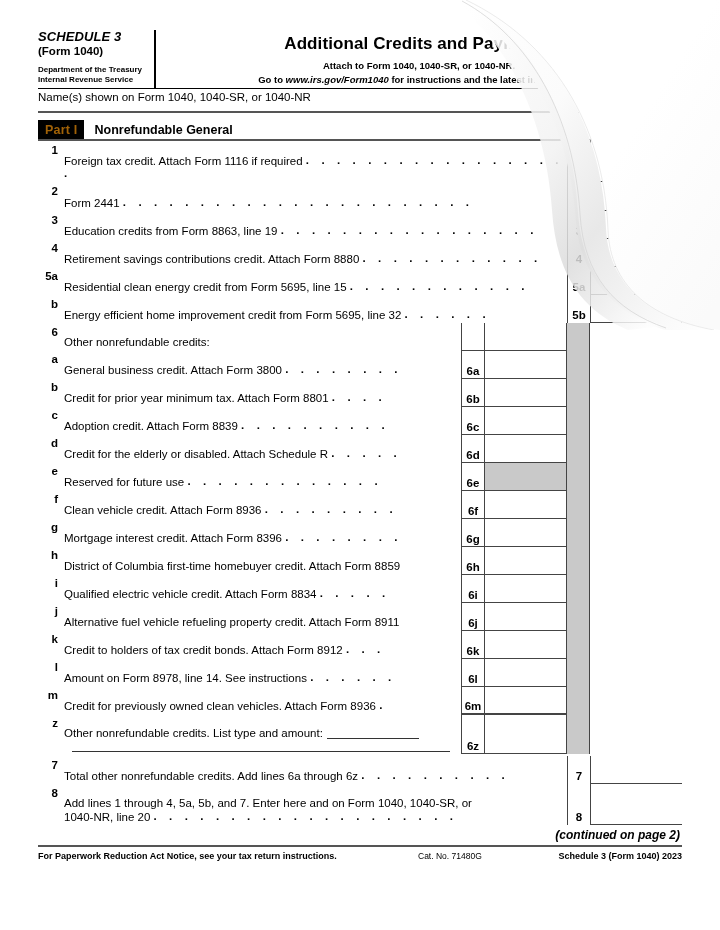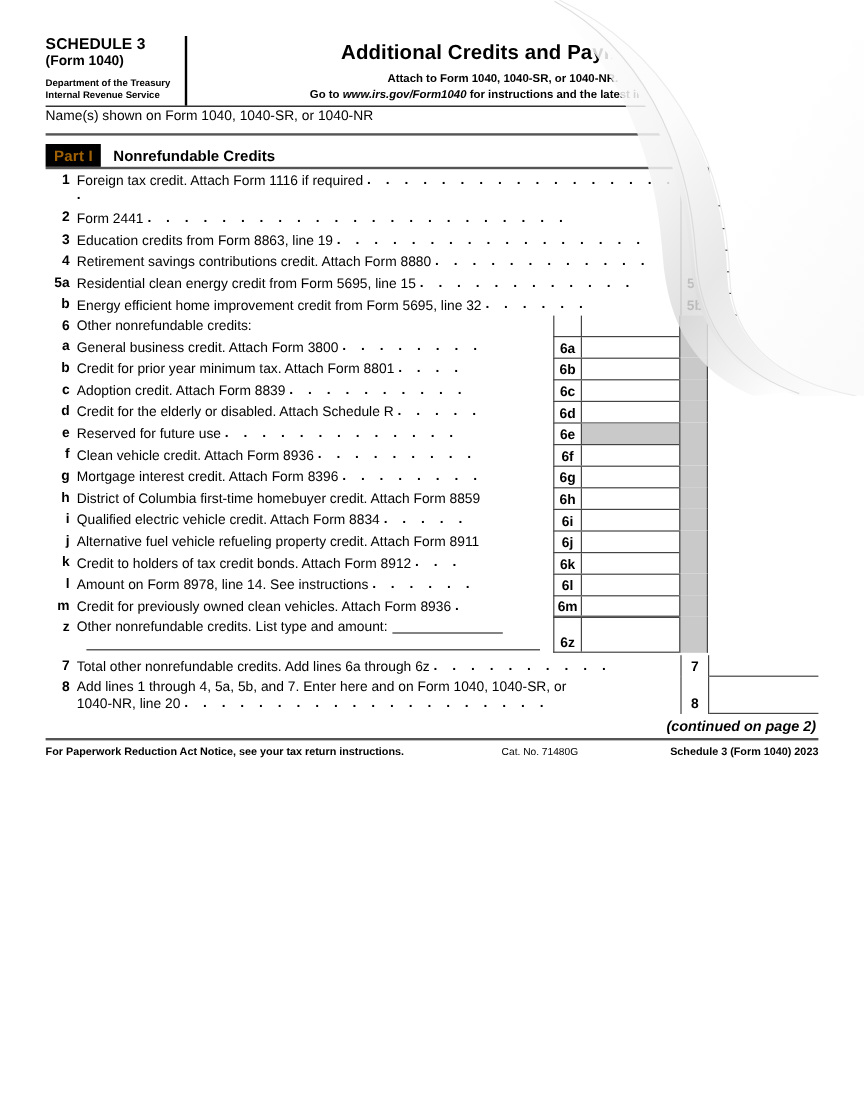--- a/index.html
+++ b/index.html
@@ -42,20 +42,21 @@
     width: 118px;
     border-right: 2px solid #000;
     padding-right: 6px;
     box-sizing: border-box;
   }
   .sched-title {
     font-size: 13px;
     font-weight: bold;
     line-height: 14px;
     letter-spacing: .1px;
+    font-style: italic;
   }
   .sched-sub {
     font-size: 11.5px;
     font-weight: bold;
     line-height: 14px;
   }
   .dept {
     margin-top: 7px;
     font-size: 8px;
     line-height: 9.5px;
@@ -137,20 +138,21 @@
   }
   .rn.sub { font-size: 11.5px; }
 
   .rtext {
     flex: 1;
     font-size: 11.5px;
     padding-top: 3px;
     padding-bottom: 2px;
     position: relative;
     min-width: 0;
+    margin-top: 10px;
   }
   .dots {
     letter-spacing: 4.6px;
     font-weight: bold;
     font-size: 11.5px;
     vertical-align: 1px;
   }
   .justify {
     text-align: justify;
     text-align-last: left;
@@ -311,21 +313,21 @@
         <div class="goto-line"><span>Go to </span><i>www.irs.gov/Form1040</i><span> for instructions and the latest information</span></div>
       </div>
     </div>
 
     <div class="name-row">
       <div class="name-lbl">Name(s) shown on Form 1040, 1040-SR, or 1040-NR</div>
     </div>
 
     <div class="part-bar">
       <div class="part-tag">Part I</div>
-      <div class="part-name">Nonrefundable Credits</div>
+      <div class="part-name">Nonrefundable General</div>
     </div>
 
     <div class="rows">
 
       <div class="toprow">
         <div class="body">
           <div class="rn">1</div>
           <div class="rtext">
             <span>Foreign tax credit. Attach Form 1116 if required</span>
             <span class="dots">. . . . . . . . . . . . . . . . . .</span>

